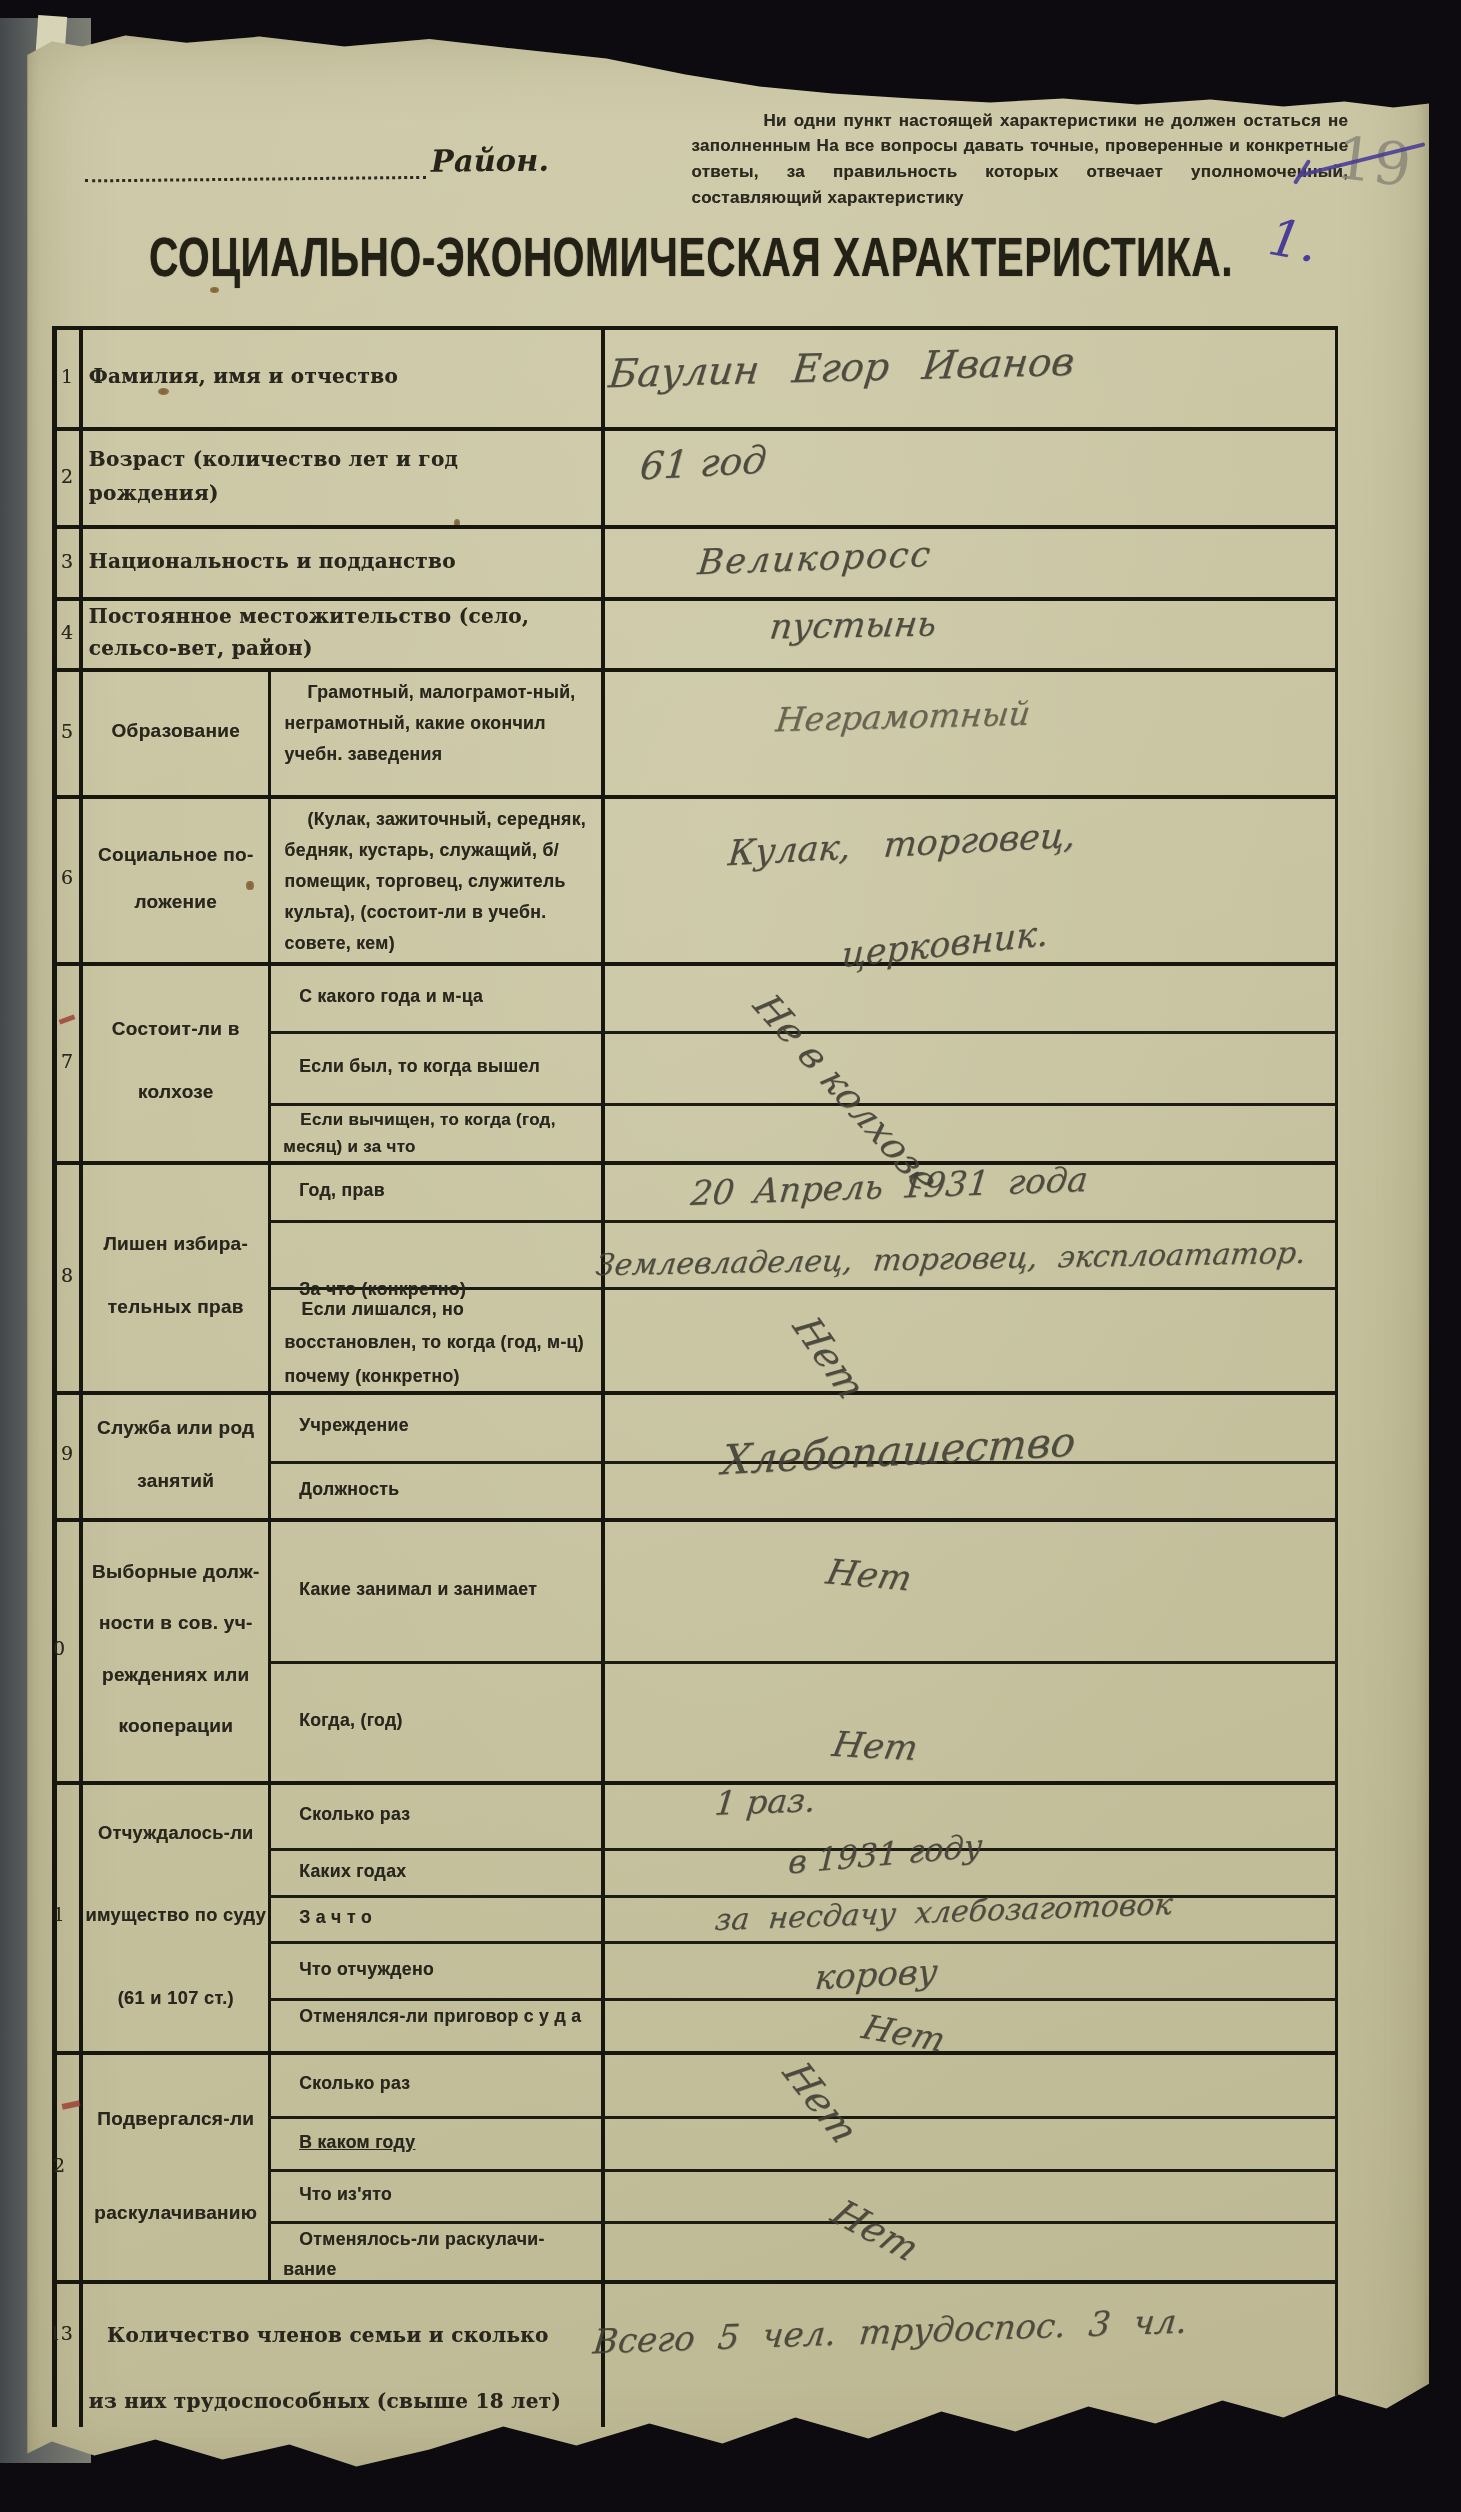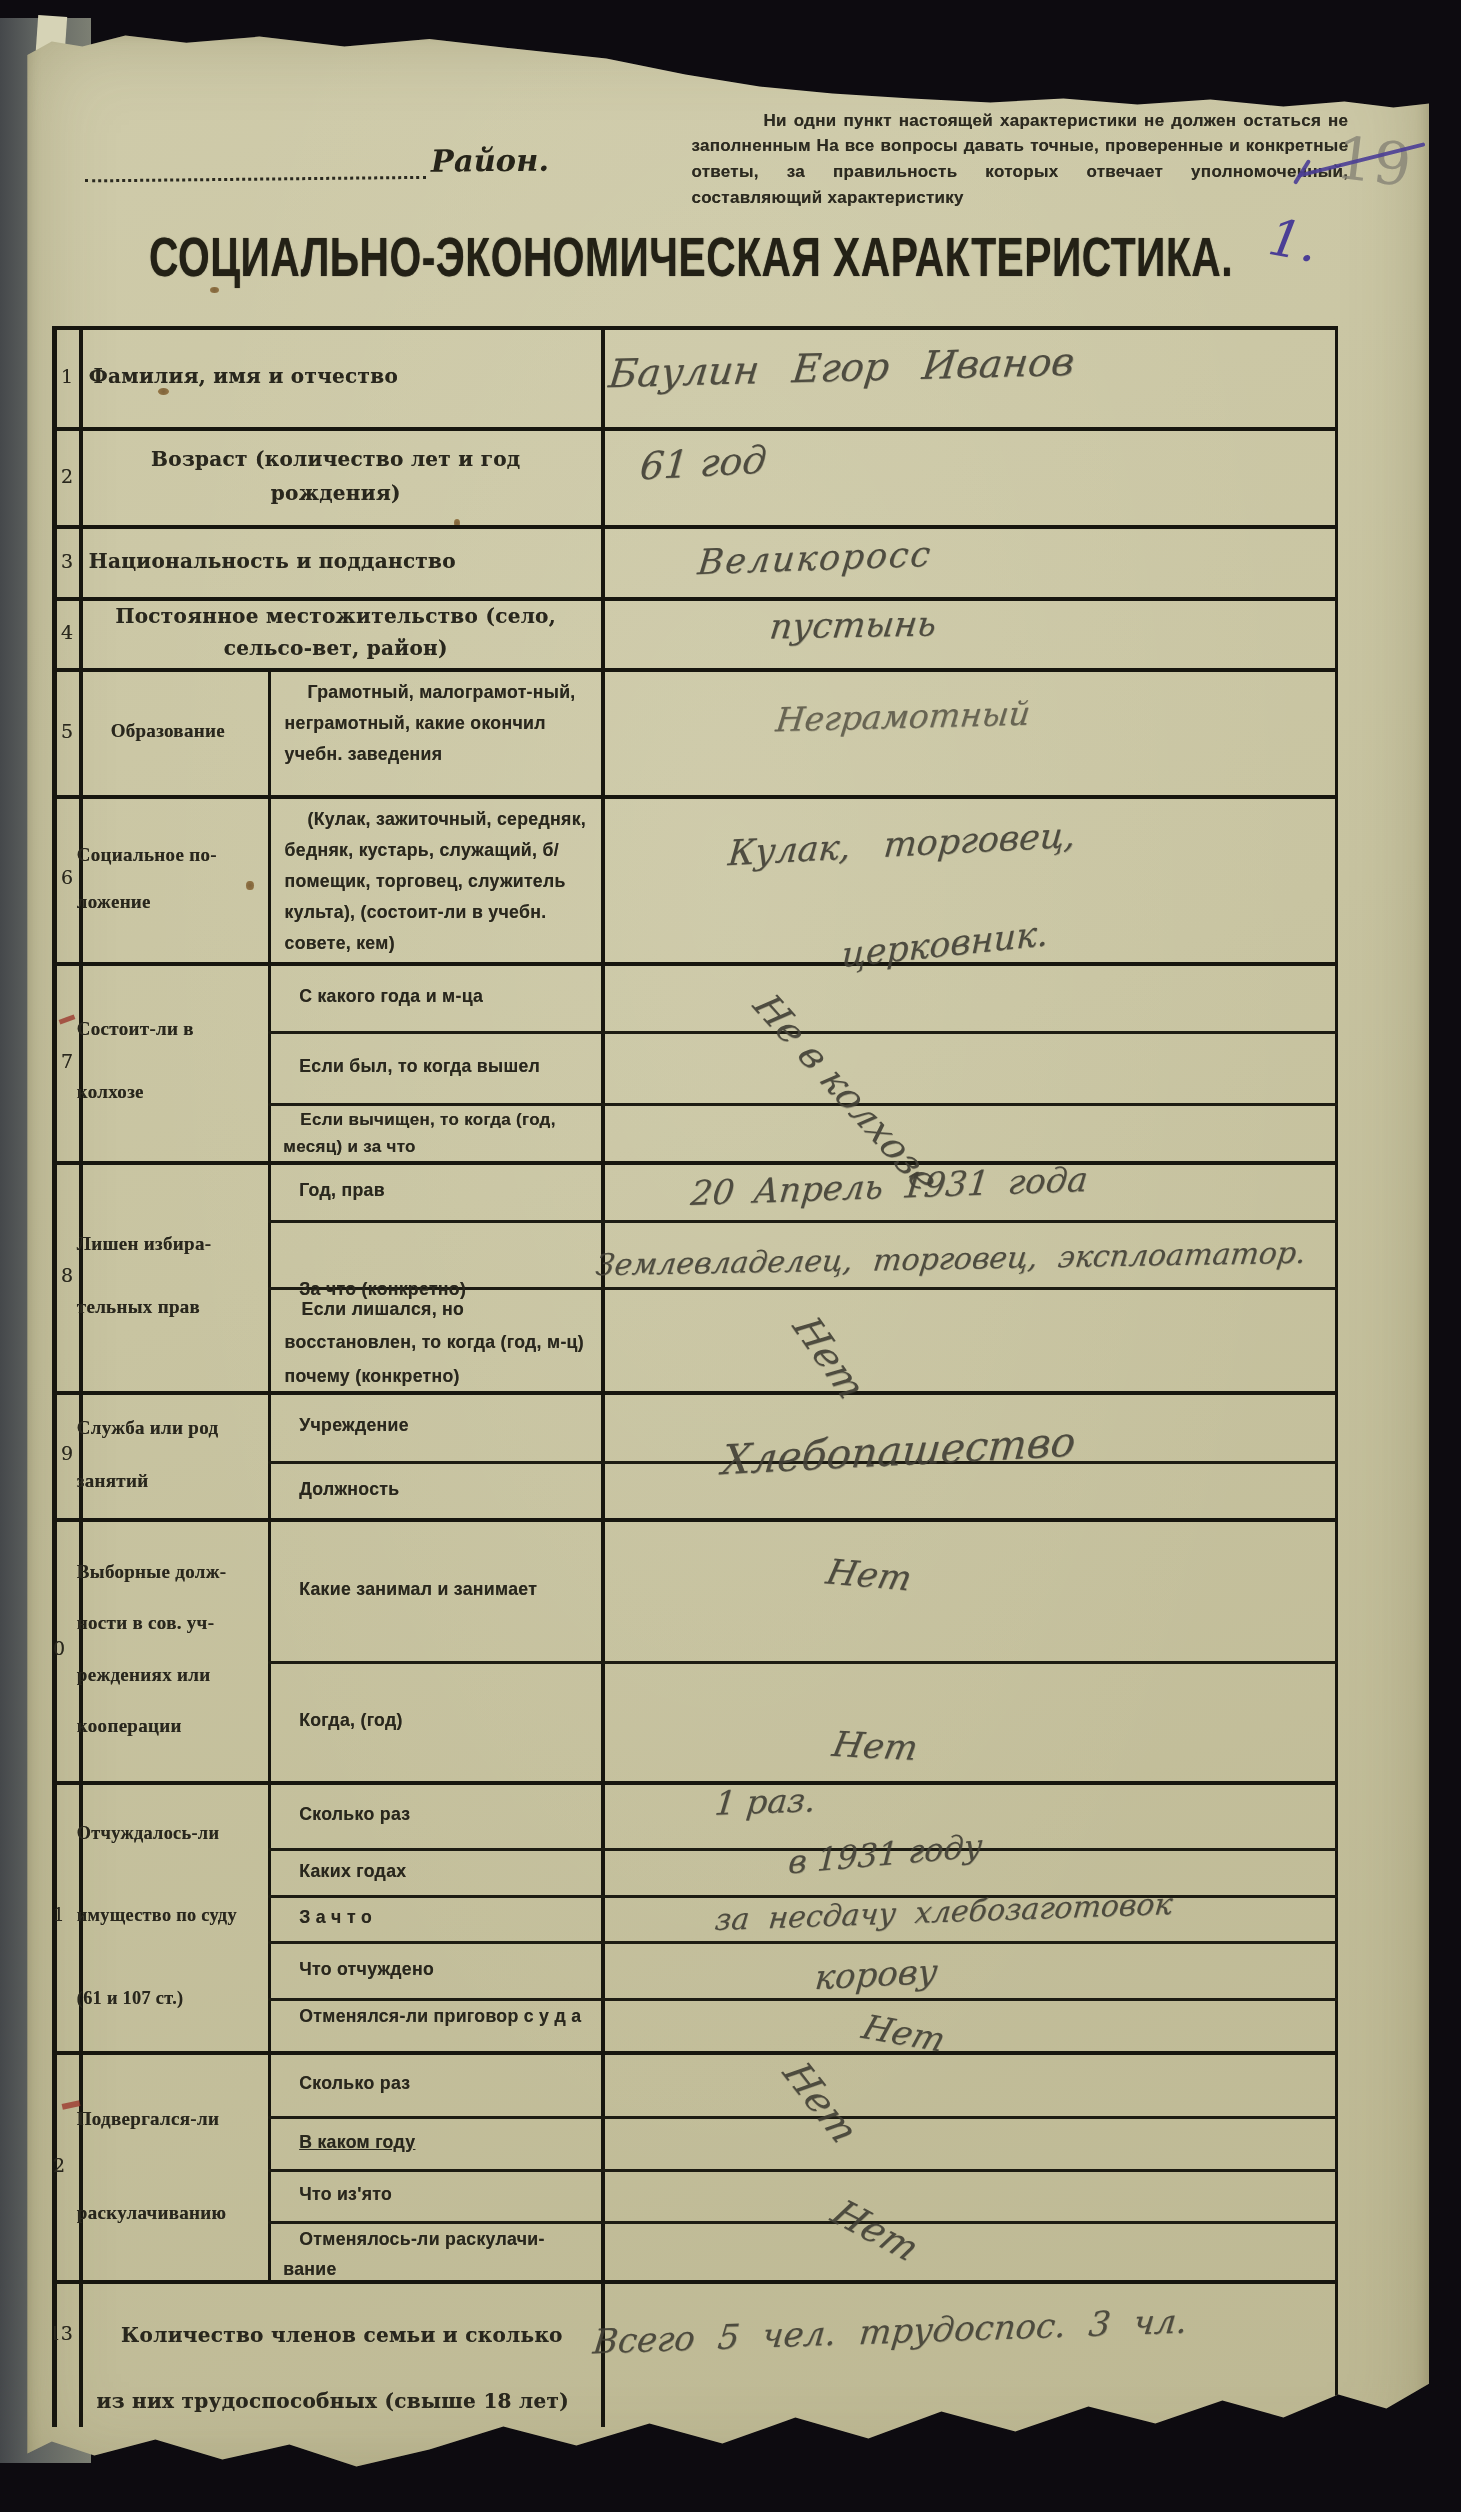--- a/index.html
+++ b/index.html
@@ -78,25 +78,25 @@
   .sdiv{position:absolute;left:216px;width:1070px;height:3px;background:#1d1c13;border-radius:1.2px;}
 
   .cell{position:absolute;color:#29271d;text-shadow:0 0 0.6px rgba(41,39,29,.55);}
   .numcell{left:2.4px;width:25.6px;display:flex;align-items:center;justify-content:center;overflow:hidden;
     font-family:"DejaVu Serif",serif;font-size:19px;font-weight:400;}
   .numcell span{display:block;width:25.6px;text-align:center;}
   .numcell.clip span{width:51px;margin-left:-28px;}
   .serif-label{
     left:37px;width:494px;display:flex;align-items:center;
     font-family:"DejaVu Serif","Liberation Serif",serif;font-weight:700;font-size:20px;
-    line-height:1.7;letter-spacing:0.3px;text-align:center;
+    line-height:1.7;letter-spacing:0.3px;
   }
   .sans-label{
-    left:25px;width:182px;display:flex;align-items:center;justify-content:center;text-align:left;
-    font-weight:700;font-size:19px;letter-spacing:0.3px;font-family:Liberation Serif, serif;
+    left:33px;width:182px;display:flex;align-items:center;justify-content:center;text-align:center;
+    font-weight:700;font-size:19px;letter-spacing:0.3px;
   }
   .subcell{left:223px;width:322px;font-weight:700;font-size:17.7px;letter-spacing:0.3px;}
   .sub-flex{display:flex;align-items:center;padding-left:24.4px;box-sizing:border-box;}
   .sub-par{padding:9.8px 6.1px 0 9.8px;box-sizing:border-box;text-indent:23px;line-height:1.75;}
 
   
   .hw{
     position:absolute;font-family:"DejaVu Serif","Liberation Serif",serif;font-style:italic;
     color:#413f35;white-space:nowrap;opacity:.9;
     text-shadow:0.6px 0.6px 0.6px rgba(65,63,53,.35);

